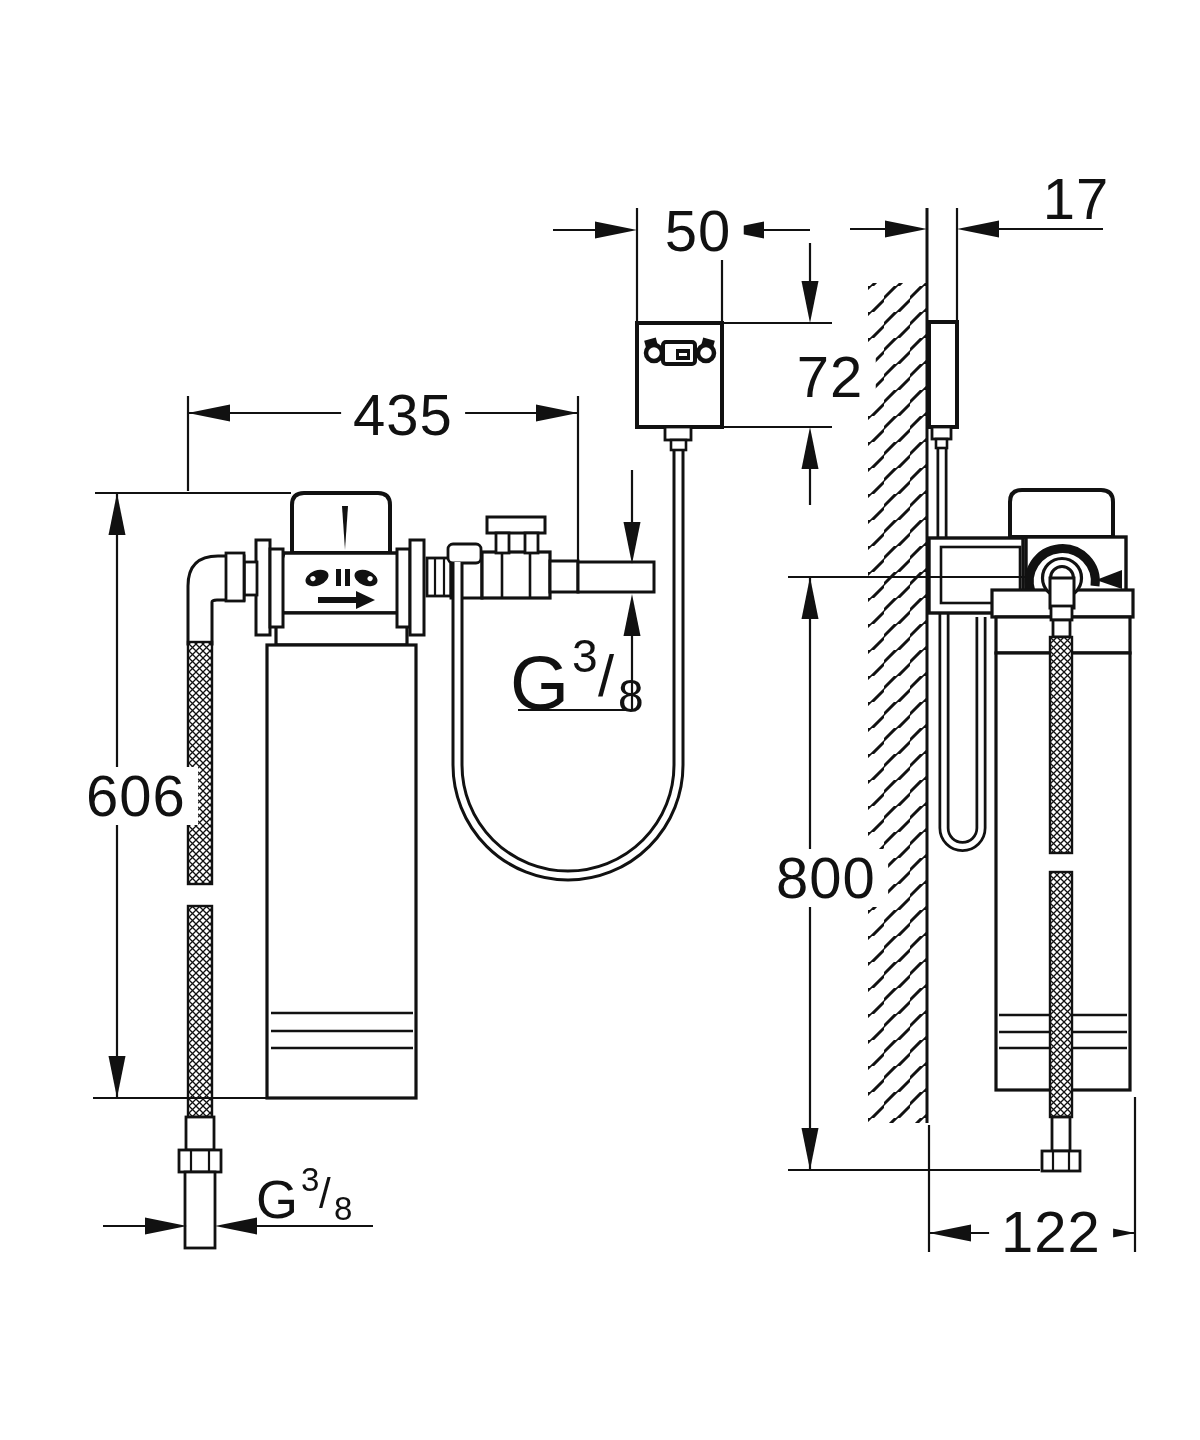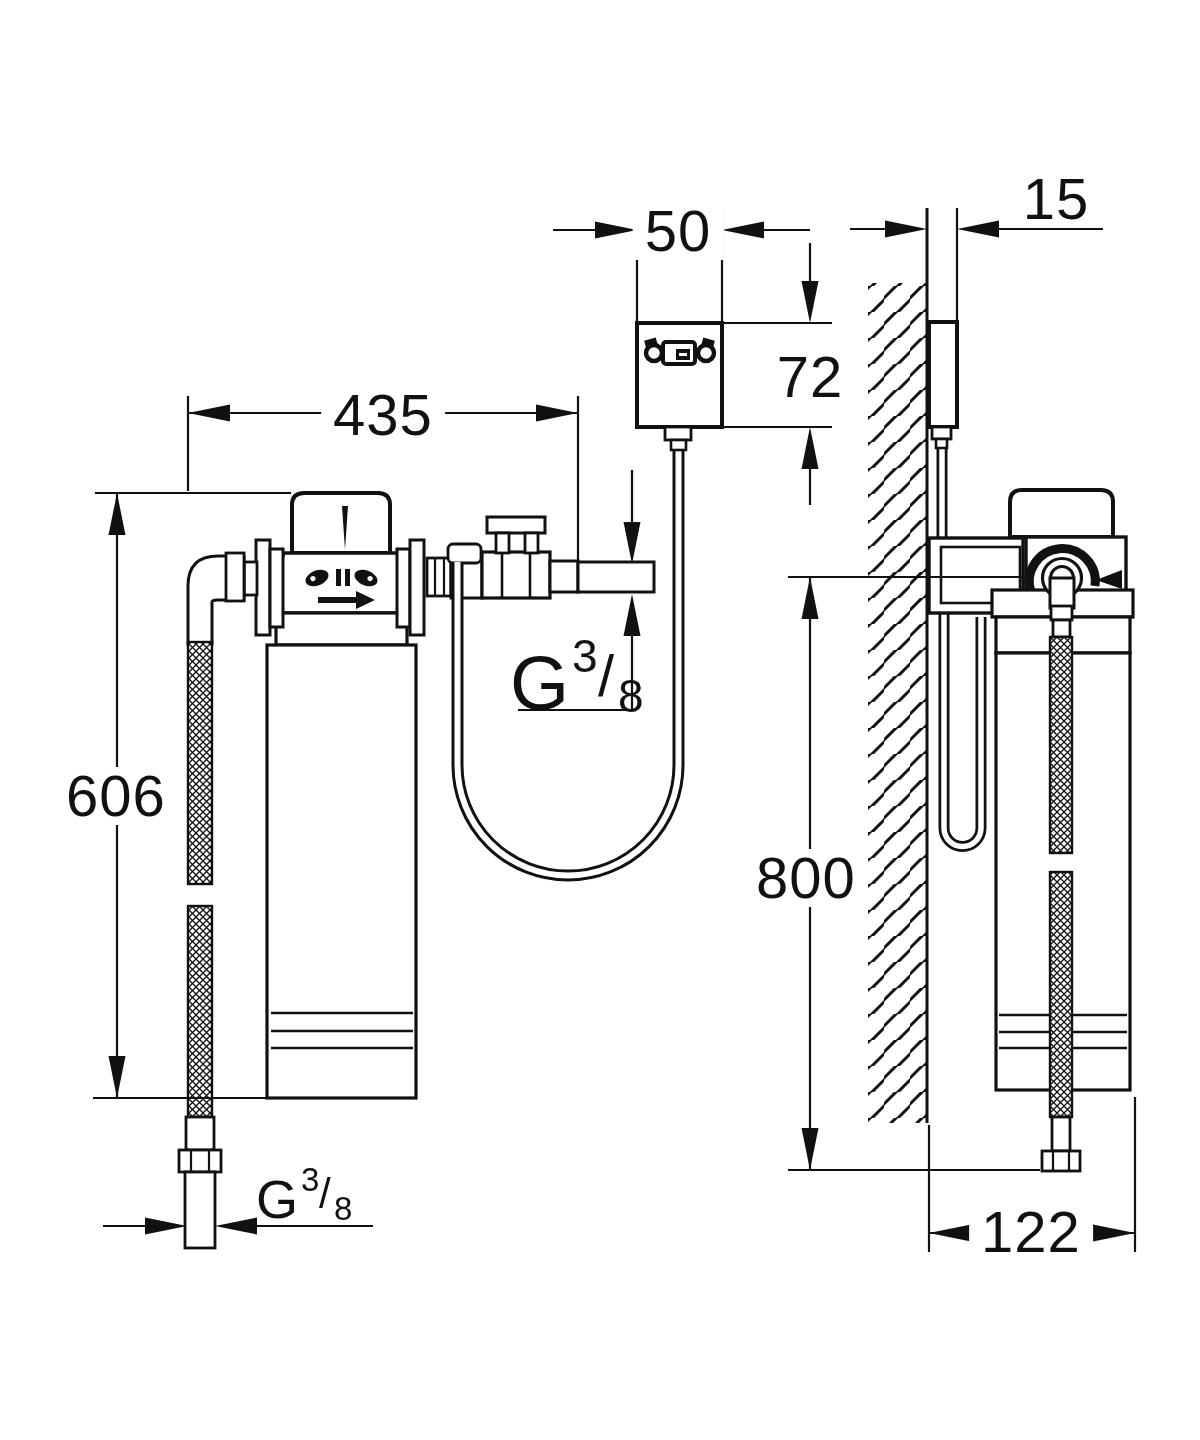--- a/index.html
+++ b/index.html
@@ -6,20 +6,21 @@
   #stage {
     position:relative; width:1200px; height:1440px; background:#ffffff;
     font-family:"Liberation Sans", sans-serif; overflow:hidden;
   }
   #stage svg { position:absolute; left:0; top:0; }
   .dim-label {
     position:absolute; transform:translate(-50%,-50%);
     font:400 58px "Liberation Sans", sans-serif; color:#111;
     background:#fff; padding:0 12px; line-height:1; white-space:nowrap;
     letter-spacing:1px;
+    margin-left:20px;
   }
   .gthread { position:absolute; color:#111; }
   .gthread span { position:absolute; line-height:1; }
   
   .gt-lg .gt-g  { left:0;    top:0;   font-size:76px; }
   .gt-lg .gt-n  { left:62px; top:-12px; font-size:46px; }
   .gt-lg .gt-s  { left:88px; top:2px;  font-size:58px; }
   .gt-lg .gt-d  { left:108px;top:28px; font-size:46px; }
   
   .gt-sm .gt-g  { left:0;    top:0;   font-size:54px; }
@@ -264,21 +265,21 @@
       <line x1="255" y1="1226" x2="373" y2="1226"></line>
       <polygon points="215,1226 257,1217.5 257,1234.5" fill="#111" stroke="none"></polygon>
     </g>
   </g>
 </svg>
 
 <div class="dim-label" style="left:383px; top:415px;">435</div>
 <div class="dim-label" style="left:116px; top:796px;">606</div>
 <div class="dim-label" style="left:678px; top:231px;">50</div>
 <div class="dim-label" style="left:810px; top:377px;">72</div>
-<div class="dim-label" style="left:1056px; top:199px;">15</div>
+<div class="dim-label" style="left:1056px; top:199px;">17</div>
 <div class="dim-label" style="left:806px; top:878px;">800</div>
 <div class="dim-label" style="left:1031px; top:1232px;text-align:right;">122</div>
 
 <div class="gthread gt-lg" style="left:510px; top:645px; width:140px; height:75px;">
   <span class="gt-g">G</span>
   <span class="gt-n">3</span>
   <span class="gt-s">/</span>
   <span class="gt-d">8</span>
 </div>
 

